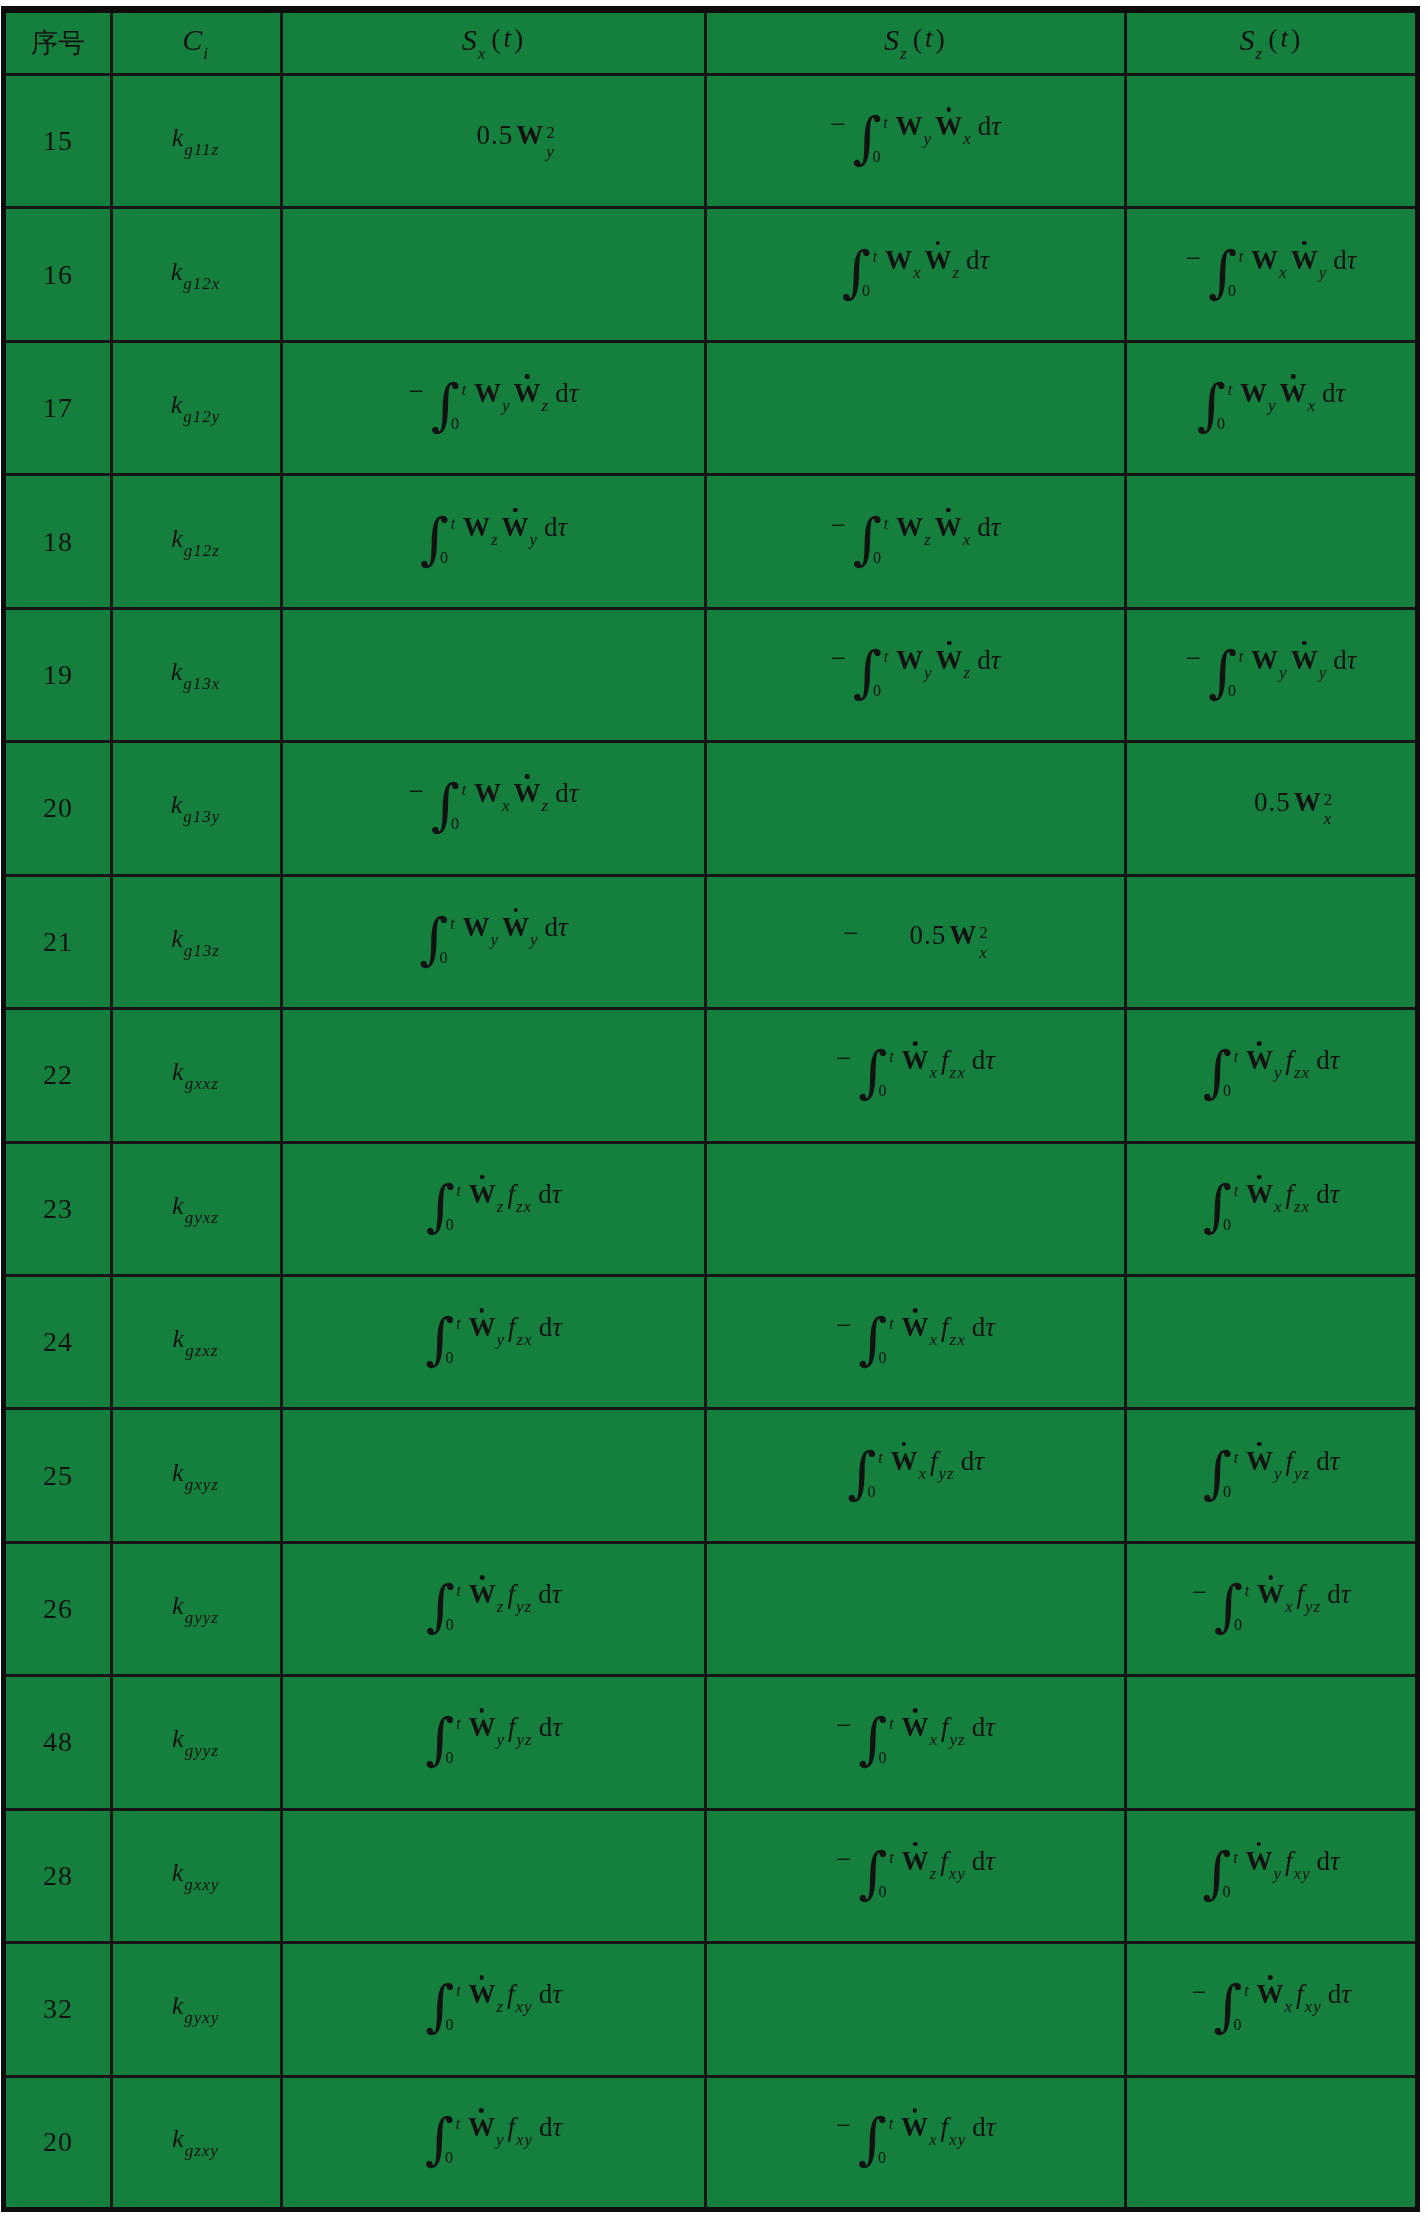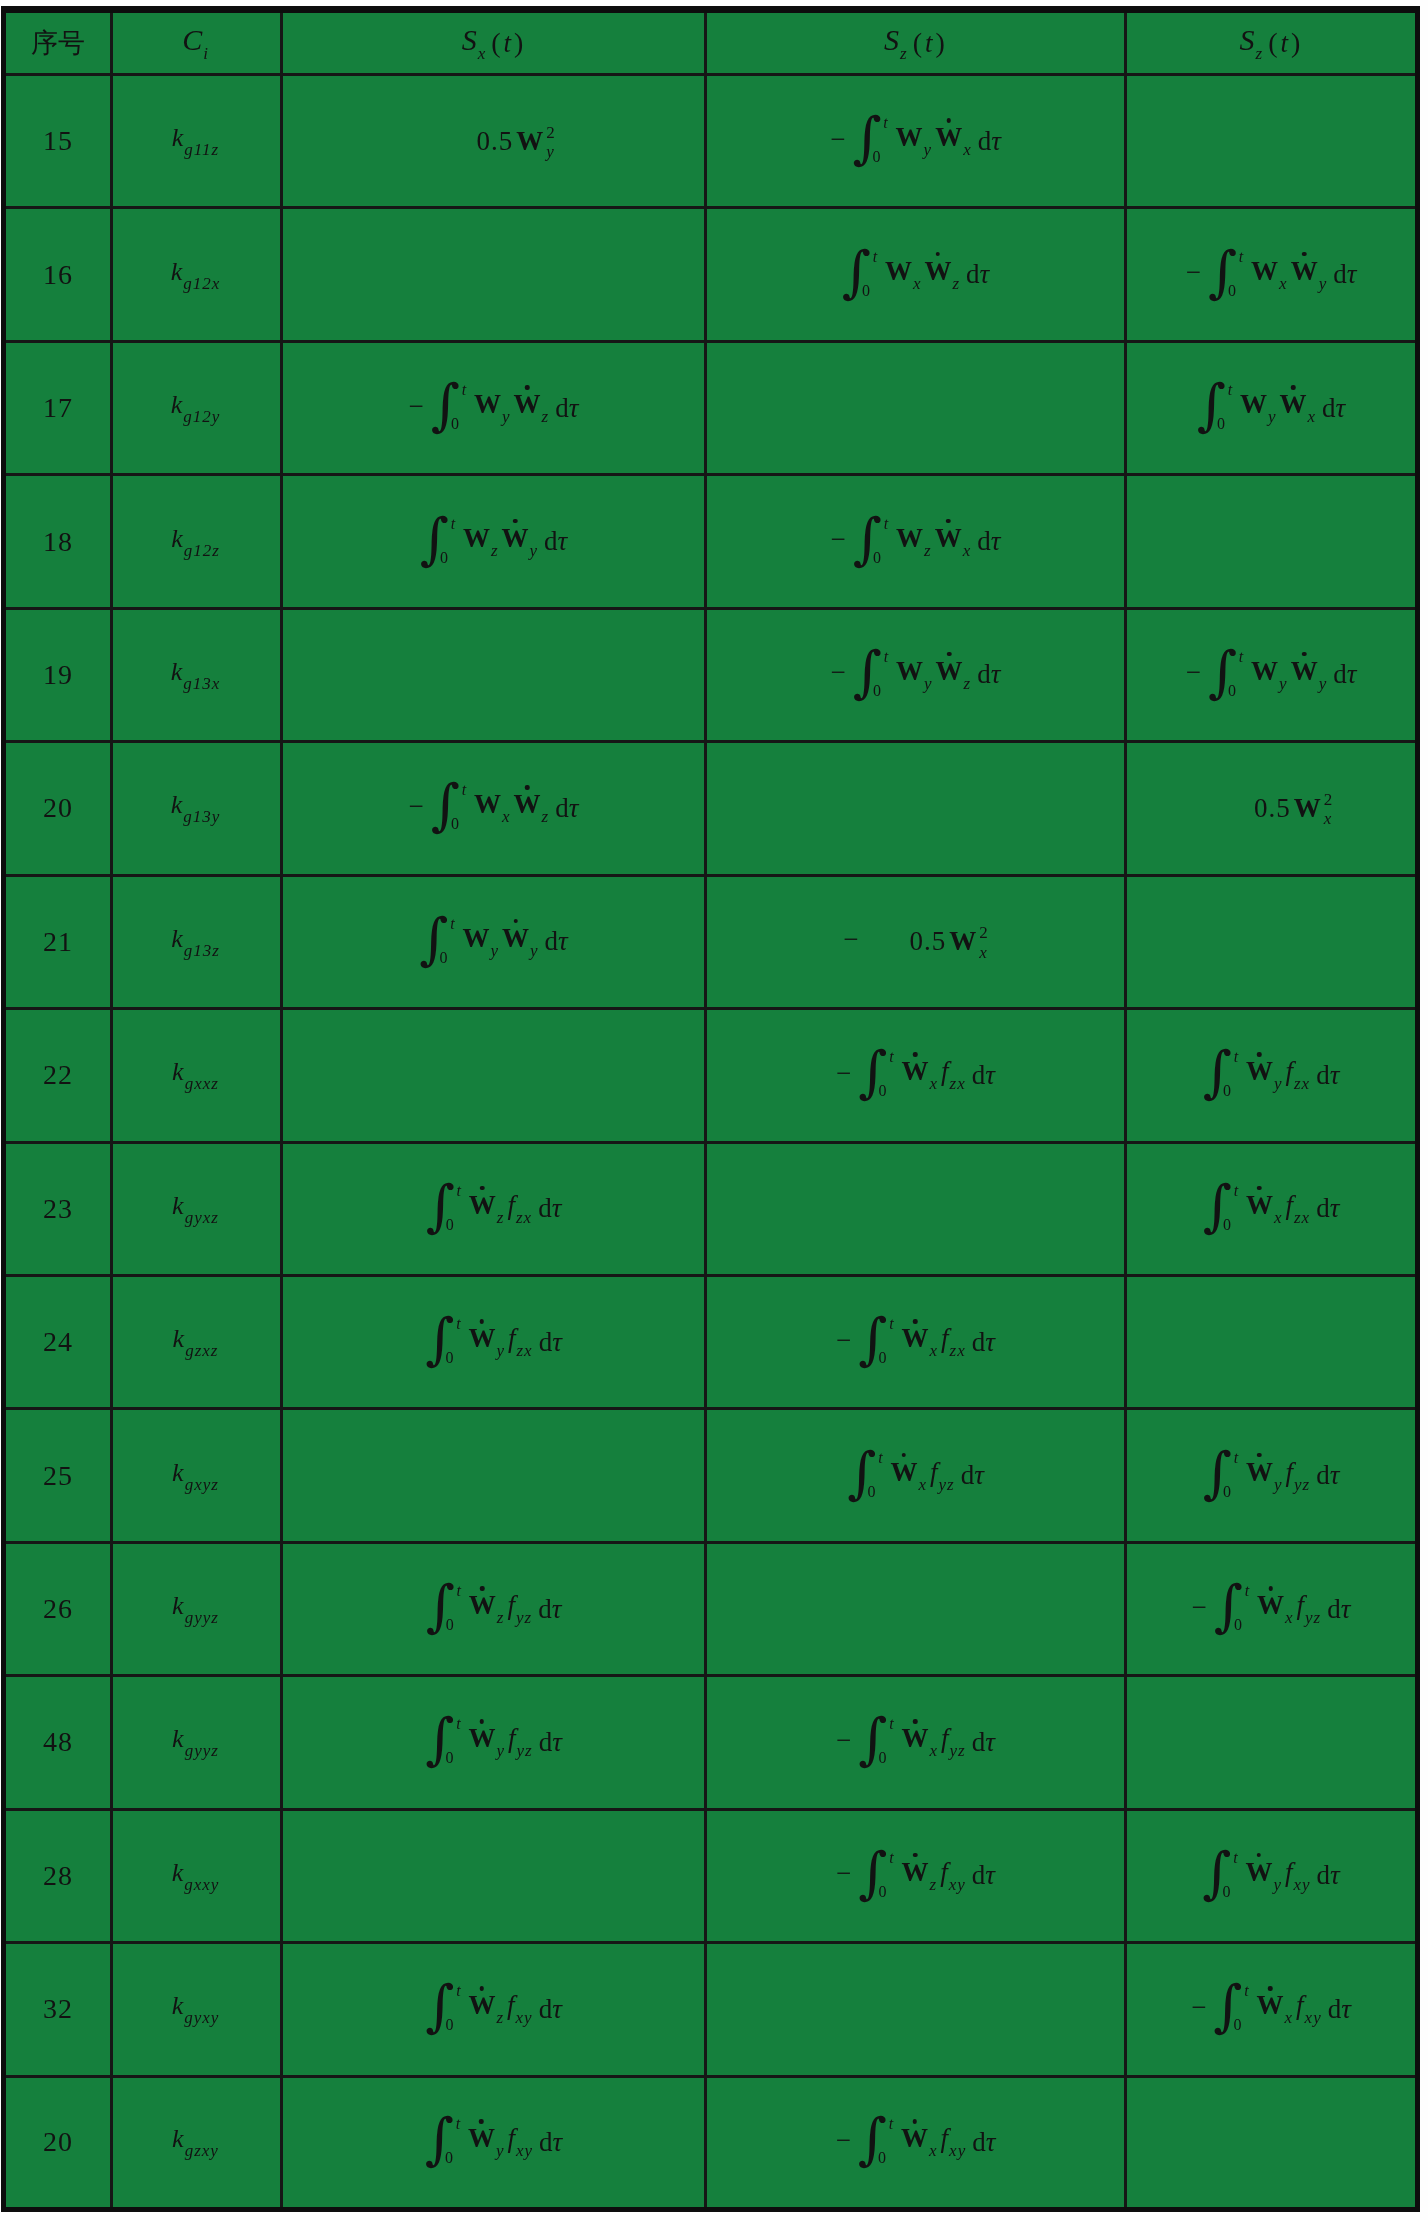--- a/index.html
+++ b/index.html
@@ -6,21 +6,21 @@
   .page{width:1428px;height:2220px;background:#fefefe;position:relative;overflow:hidden;
         font-family:"Liberation Serif",serif;color:#121212;}
   table.grid{position:absolute;left:1px;top:6px;width:1414px;height:2206px;
         border-collapse:collapse;table-layout:fixed;background:#15803d;}
   table.grid{border:5px solid #0d0d0d;border-top-width:7px;}
   th,td{border:3px solid #161616;text-align:center;vertical-align:middle;padding:0;}
   thead th{height:60px;font-weight:normal;}
   tbody tr{height:118px;}
   .index-cell{font-size:28px;letter-spacing:1px;}
   
-  .formula{display:inline-flex;align-items:center;gap:1px;font-size:27px;line-height:1;}
+  .formula{display:inline-flex;gap:1px;font-size:27px;line-height:1;}
   .sign{font-size:27px;margin-right:6px;transform:translateY(-2px);}
   .vwrap{display:inline-block;white-space:nowrap;margin-right:2px;}
   .vmain{position:relative;display:inline-block;font-size:27px;line-height:1;}
   .w{font-weight:bold;}
   .it{font-style:italic;}
   .hs{font-size:30px;}
   .ks{font-size:26px;}
   .sub{font-size:17px;font-style:italic;vertical-align:-9px;margin-left:1px;letter-spacing:1px;}
   .dotted::after{content:'';position:absolute;top:-6px;left:50%;transform:translateX(-50%);
         width:4.5px;height:4.5px;border-radius:50%;background:#121212;}

